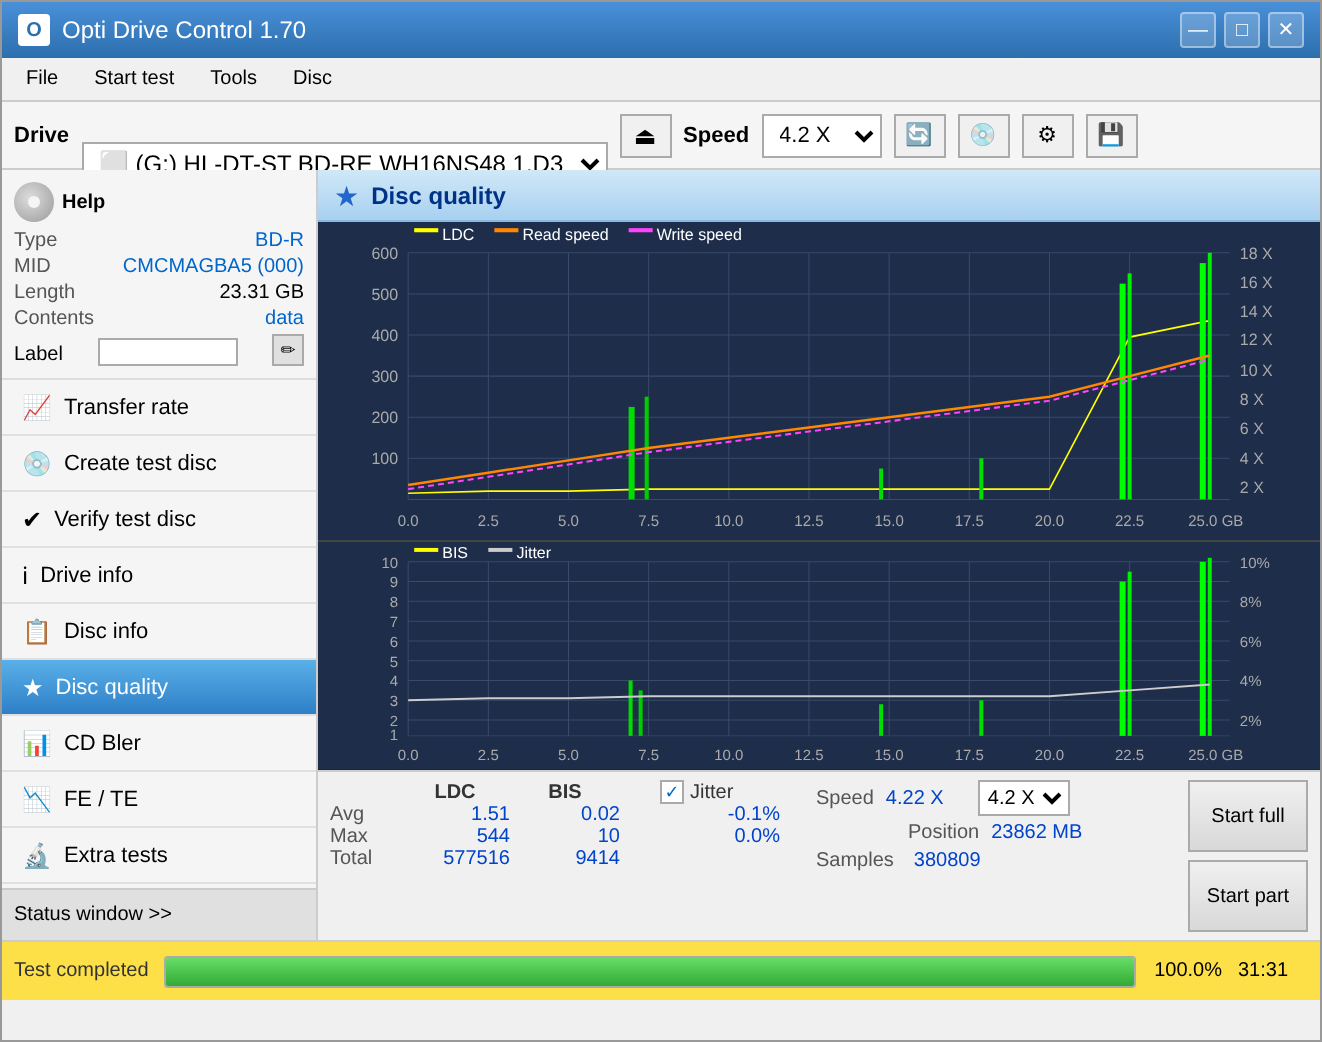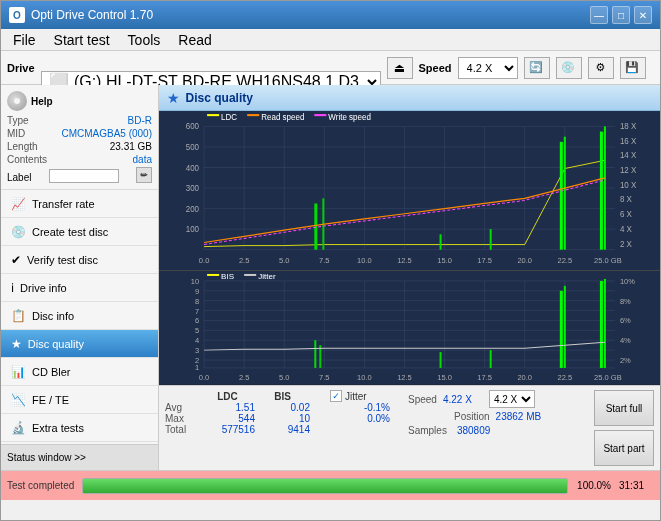--- a/index.html
+++ b/index.html
@@ -64,42 +64,42 @@
       background: #f0f0f0;
       height: 22px;
       display: flex;
       align-items: center;
       padding: 0 4px;
       border-bottom: 1px solid #ccc;
       gap: 2px;
     }
     .menu-item {
       padding: 2px 8px;
-      font-size: 14px;
+      font-size: 10px;
       cursor: pointer;
       border-radius: 2px;
     }
 
     
     #drivebar {
       background: #f5f5f5;
       height: 34px;
       display: flex;
       align-items: center;
       padding: 0 6px;
       border-bottom: 1px solid #ccc;
       gap: 6px;
     }
     #drivebar .drive-label {
       font-size: 11px;
       font-weight: bold;
     }
     #drivebar .drive-select {
       height: 22px;
-      font-size: 16px;
+      font-size: 12px;
       border: 1px solid #aaa;
       background: white;
       padding: 0 4px;
       min-width: 200px;
       margin-top: 28px;
     }
     #drivebar .eject-btn {
       width: 26px;
       height: 22px;
       background: #f0f0f0;
@@ -289,21 +289,21 @@
     }
     .chart-lower {
       flex: 1;
       position: relative;
       overflow: hidden;
     }
 
     
     #bottombar {
       height: 30px;
-      background: #fca5a5;
+      background: #fde047;
       border-top: 1px solid #ccc;
       display: flex;
       align-items: center;
       padding: 0 6px;
       gap: 8px;
     }
     .progress-bar-outer {
       flex: 1;
       height: 16px;
       background: #ddd;
@@ -374,21 +374,21 @@
     <div class="win-btn">—</div>
     <div class="win-btn">□</div>
     <div class="win-btn">✕</div>
   </div>
 </div>
 
 <div id="menubar">
   <div class="menu-item">File</div>
   <div class="menu-item">Start test</div>
   <div class="menu-item">Tools</div>
-  <div class="menu-item">Read</div>
+  <div class="menu-item">Disc</div>
 </div>
 
 <div id="drivebar">
   <span class="drive-label">Drive</span>
   <select class="drive-select">
     <option>⬜ (G:)  HL-DT-ST BD-RE  WH16NS48 1.D3</option>
   </select>
   <div class="eject-btn">⏏</div>
   <span class="speed-label">Speed</span>
   <select class="speed-select">

